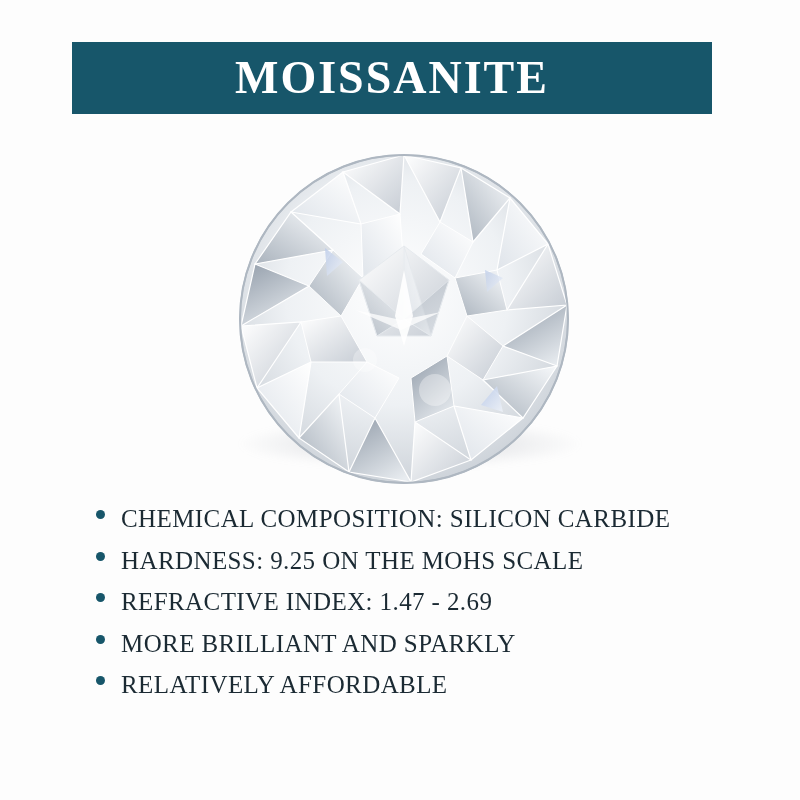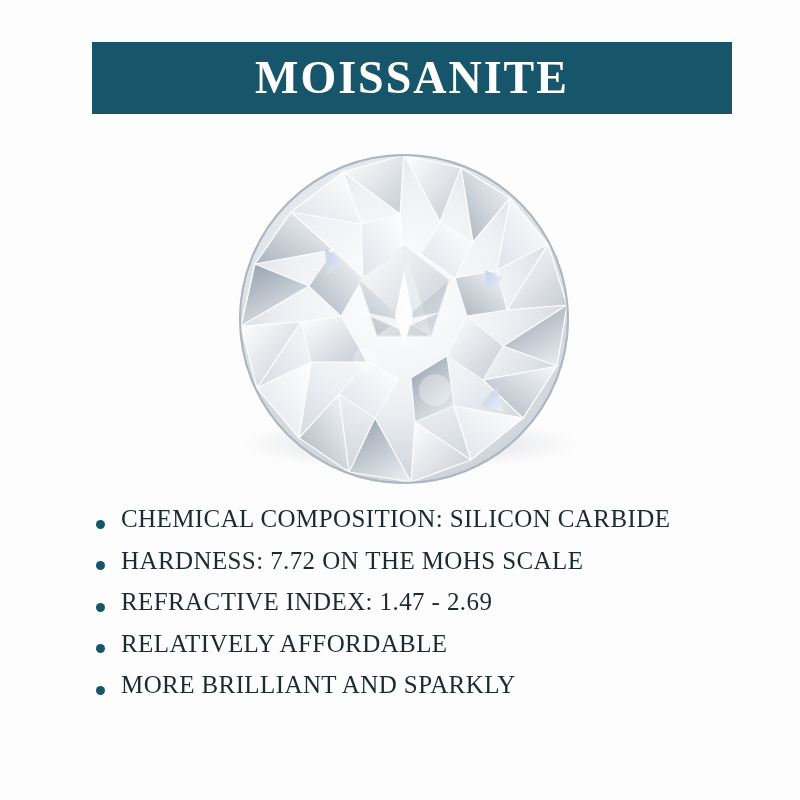--- a/index.html
+++ b/index.html
@@ -16,21 +16,21 @@
   .page {
     position: relative;
     width: 800px;
     height: 800px;
     background: #fdfdfd;
   }
 
   
   .banner {
     position: absolute;
-    left: 92px;
+    left: 72px;
     top: 42px;
     width: 640px;
     height: 72px;
     background: #17566a;
     display: flex;
     align-items: center;
     justify-content: center;
   }
   .banner-title {
     color: #ffffff;
@@ -71,21 +71,21 @@
 
   
   .facts {
     position: absolute;
     left: 96px;
     top: 505px;
     width: 660px;
   }
   .fact-row {
     display: flex;
-    align-items: flex-end;
+    align-items: center;
     margin-bottom: 14px;
   }
   .bullet {
     flex: 0 0 auto;
     width: 9px;
     height: 9px;
     border-radius: 50%;
     background: #17566a;
     margin-right: 16px;
     position: relative;
@@ -197,33 +197,33 @@
 
   <div class="facts">
 
     <div class="fact-row">
       <span class="bullet"></span>
       <span class="fact-text">CHEMICAL COMPOSITION: SILICON CARBIDE</span>
     </div>
 
     <div class="fact-row">
       <span class="bullet"></span>
-      <span class="fact-text">HARDNESS: 7.72 ON THE MOHS SCALE</span>
+      <span class="fact-text">HARDNESS: 9.25 ON THE MOHS SCALE</span>
     </div>
 
     <div class="fact-row">
       <span class="bullet"></span>
       <span class="fact-text">REFRACTIVE INDEX: 1.47 - 2.69</span>
     </div>
 
     <div class="fact-row">
       <span class="bullet"></span>
+      <span class="fact-text">MORE BRILLIANT AND SPARKLY</span>
+    </div>
+
+    <div class="fact-row">
+      <span class="bullet"></span>
       <span class="fact-text">RELATIVELY AFFORDABLE</span>
     </div>
 
-    <div class="fact-row">
-      <span class="bullet"></span>
-      <span class="fact-text">MORE BRILLIANT AND SPARKLY</span>
-    </div>
-
   </div>
 
 </div>
 
 </body></html>

